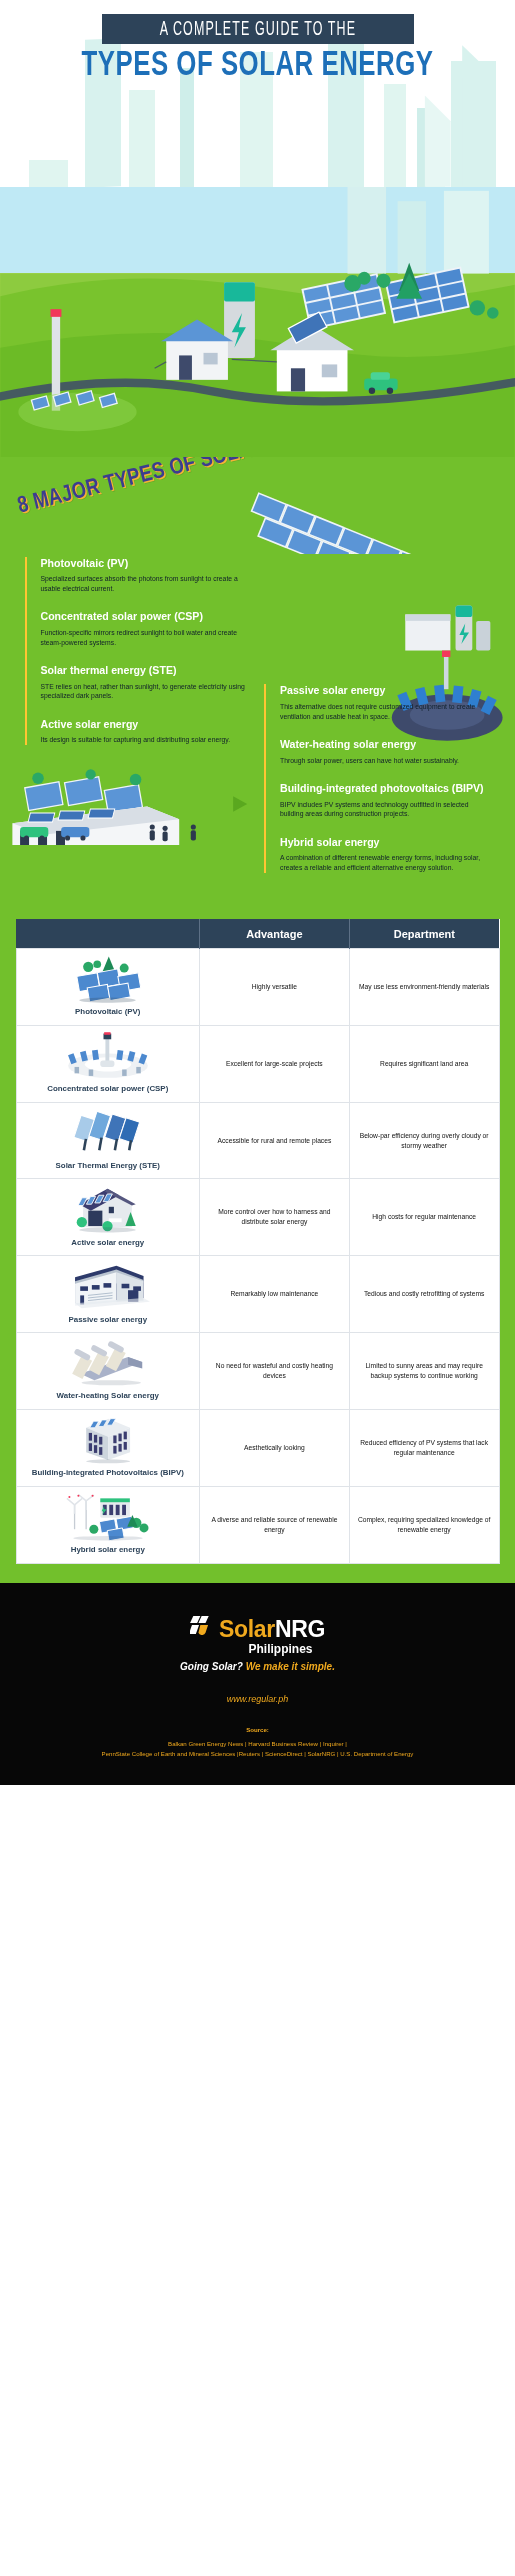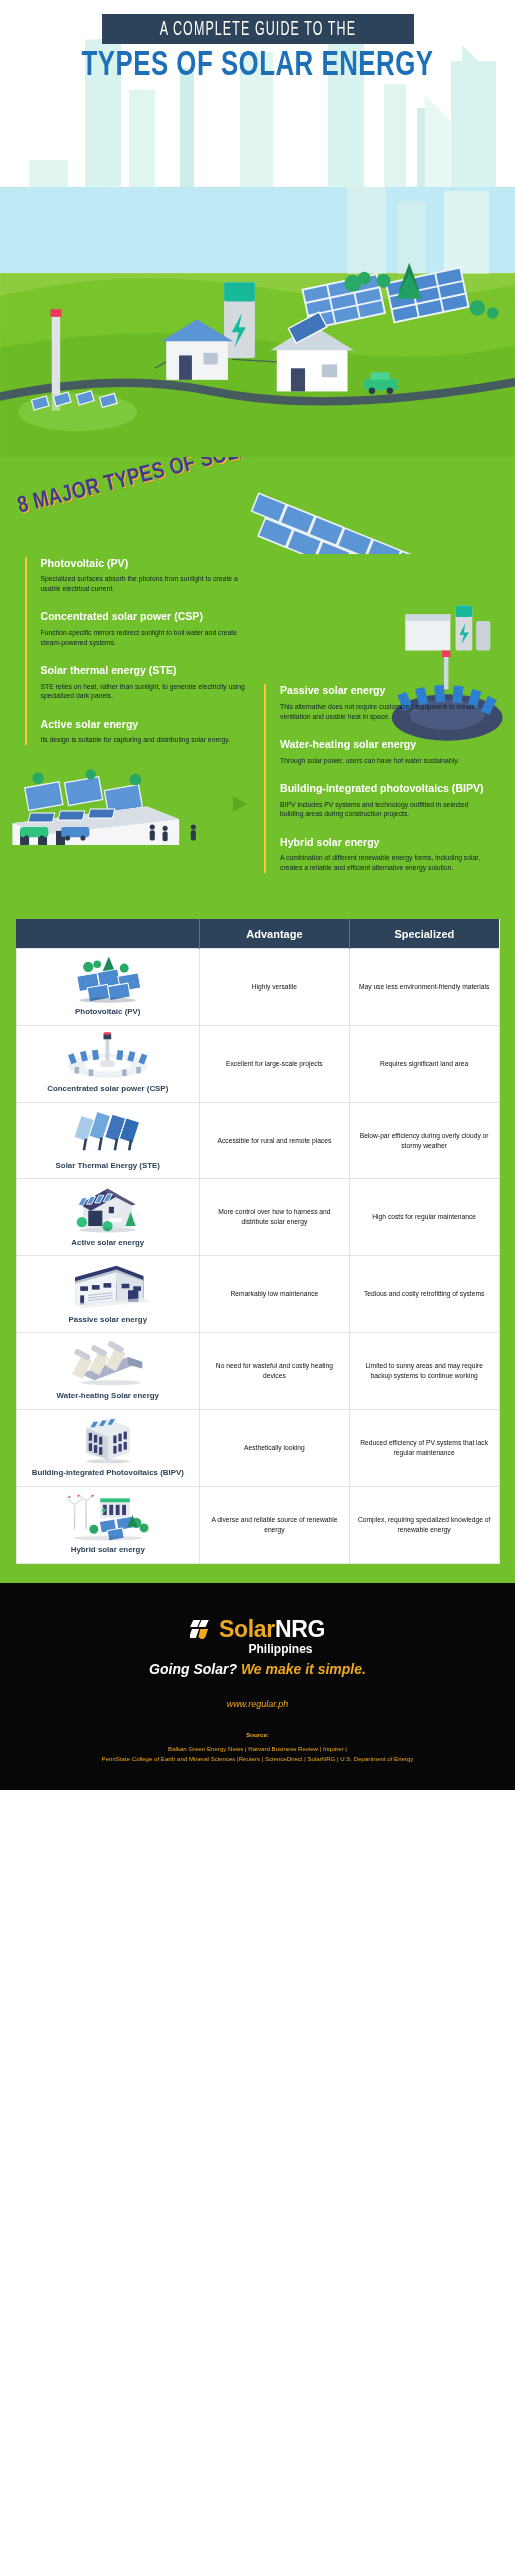--- a/index.html
+++ b/index.html
@@ -164,36 +164,36 @@
   }
 
   
   .footer {
     background: #070707;
     width: 515px;
     padding: 33px 13px 26px 13px;
     text-align: center;
   }
   .logo-row {
-    display: flex; align-items: center; justify-content: center; gap: 7px;
+    display: flex; justify-content: center; gap: 7px;
   }
   .logo-mark { width: 22px; height: 19.3px; position: relative; }
   .logo-word {
     font-size: 23px; font-weight: 700; letter-spacing: -0.3px;
     font-family: "Liberation Sans Narrow", "Liberation Sans", sans-serif;
   }
   .logo-word .solar { color: #f0a91e; }
   .logo-word .nrg { color: #ffffff; }
   .ph {
     color: #ffffff; font-size: 12px; font-weight: 700;
     margin-top: -1.3px; margin-left: 46px;
     font-family: "Liberation Sans Narrow", "Liberation Sans", sans-serif;
   }
   .tagline {
-    margin-top: 5.2px; font-size: 14px; font-weight: 700; font-style: italic;
+    margin-top: 5.2px; font-size: 10px; font-weight: 700; font-style: italic;
     font-family: "Liberation Sans Narrow", "Liberation Sans", sans-serif;
   }
   .tagline .w { color: #ffffff; }
   .tagline .y { color: #f0a91e; }
   .site {
     margin-top: 22px; color: #f0a91e; font-size: 9px; font-style: italic;
     font-family: "Liberation Sans Narrow", "Liberation Sans", sans-serif;
   }
   .src-label {
     margin-top: 22px; color: #f0a91e; font-size: 6.1px; font-weight: 700;
@@ -463,21 +463,21 @@
         </div>
       </div>
     </div>
 
     <div class="table-wrap">
       <table class="cmp">
         <thead>
           <tr>
             <th class="col-type"></th>
             <th class="col-adv">Advantage</th>
-            <th class="col-lim">Specialized</th>
+            <th class="col-lim">Department</th>
           </tr>
         </thead>
         <tbody>
 
           <tr>
             <td class="typecell">
               <div class="icon-box">
                 <svg width="77" height="48" viewBox="0 0 120 74">
                   <g fill="#2aa866">
                       <circle cx="30" cy="18" r="8"></circle>

